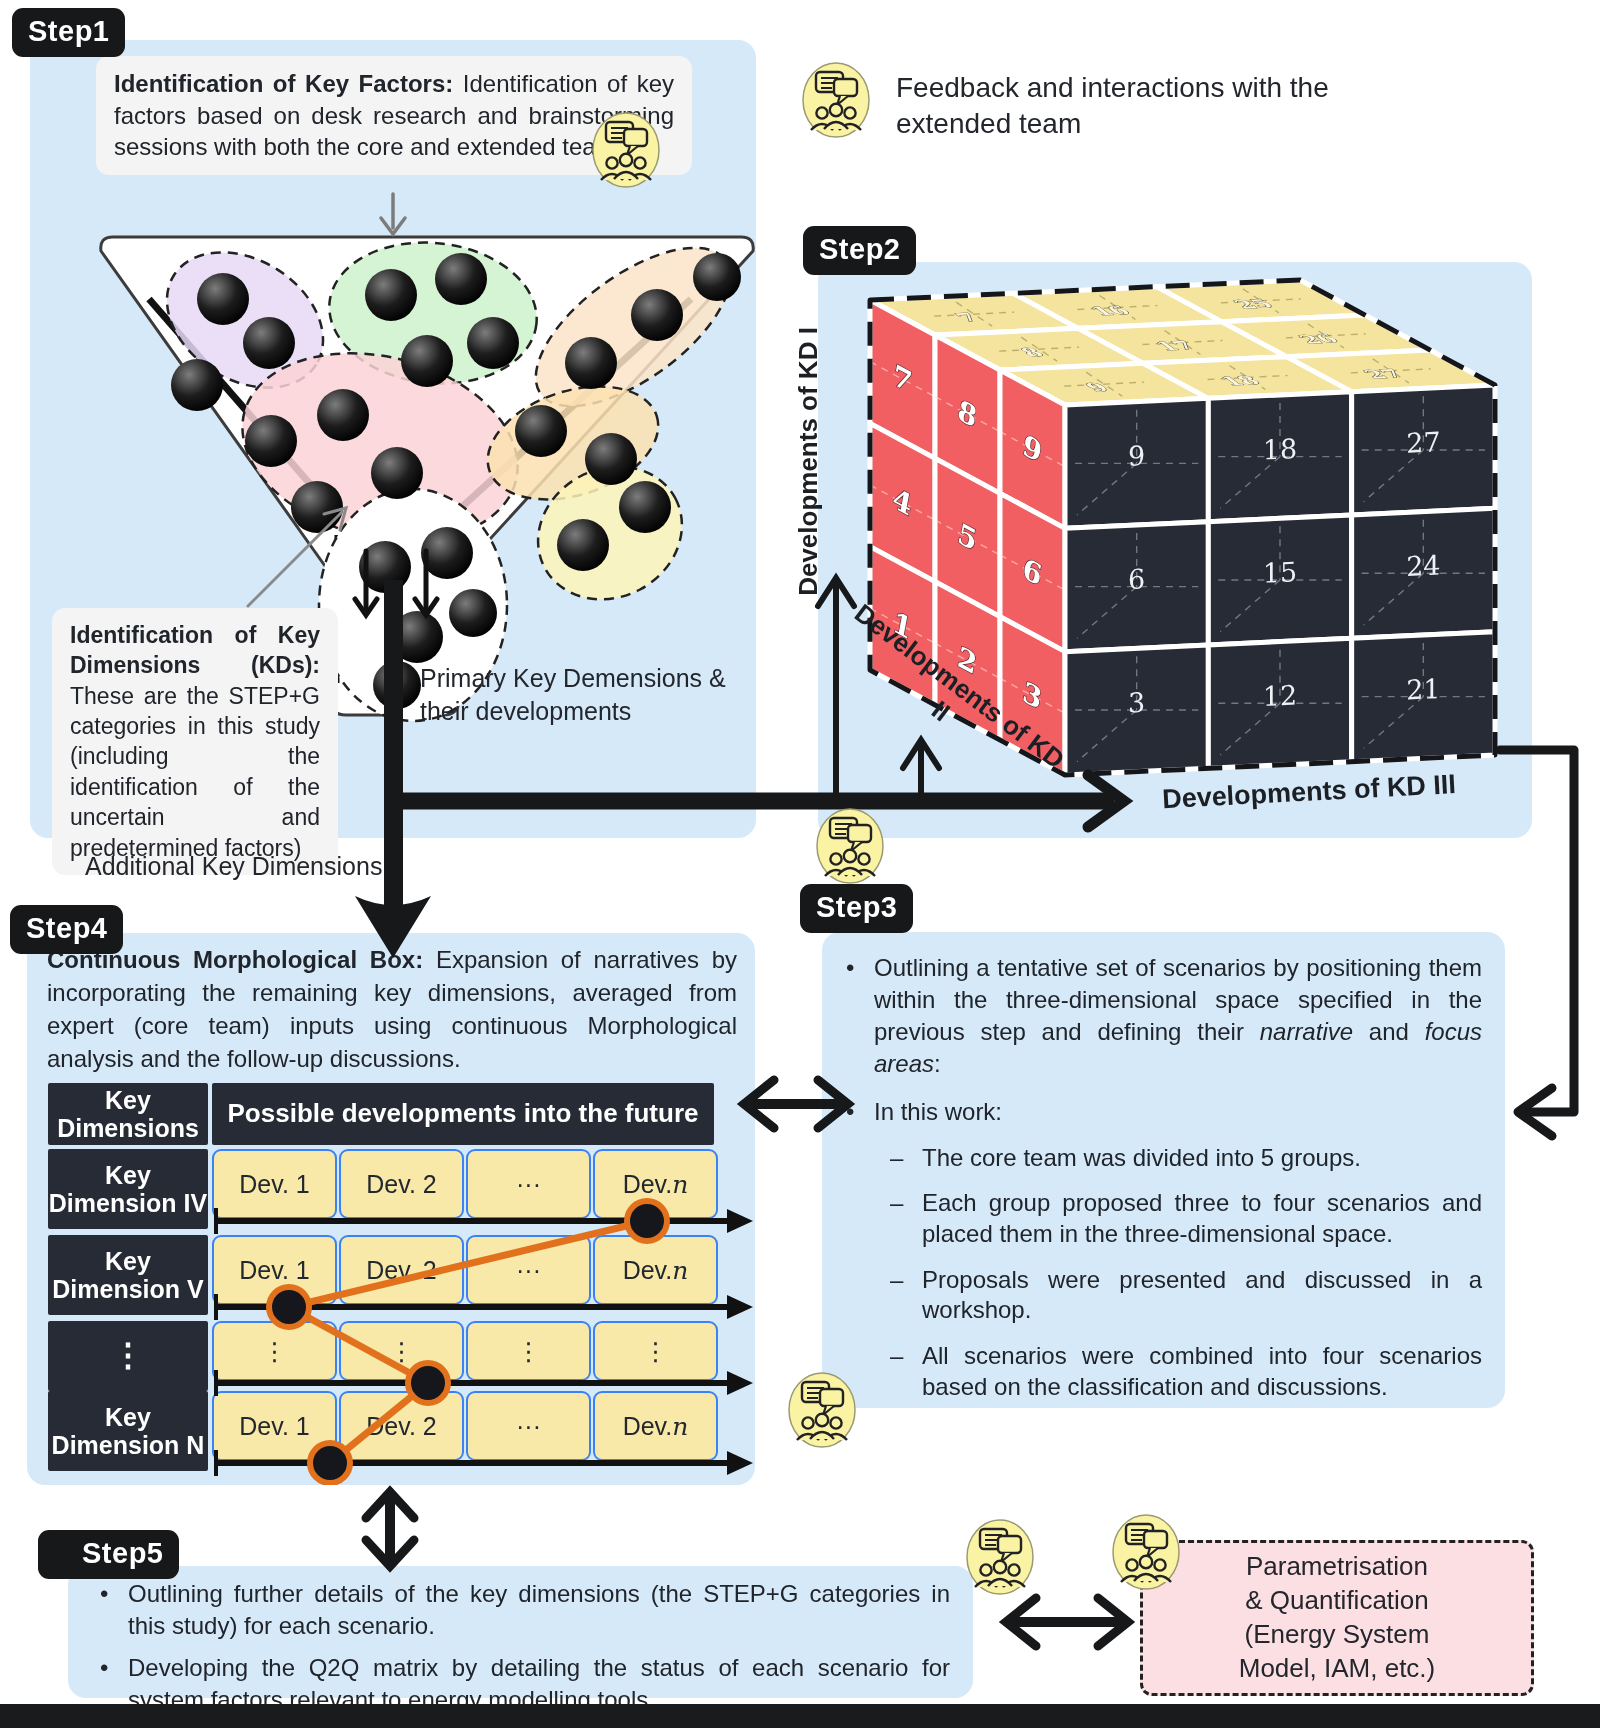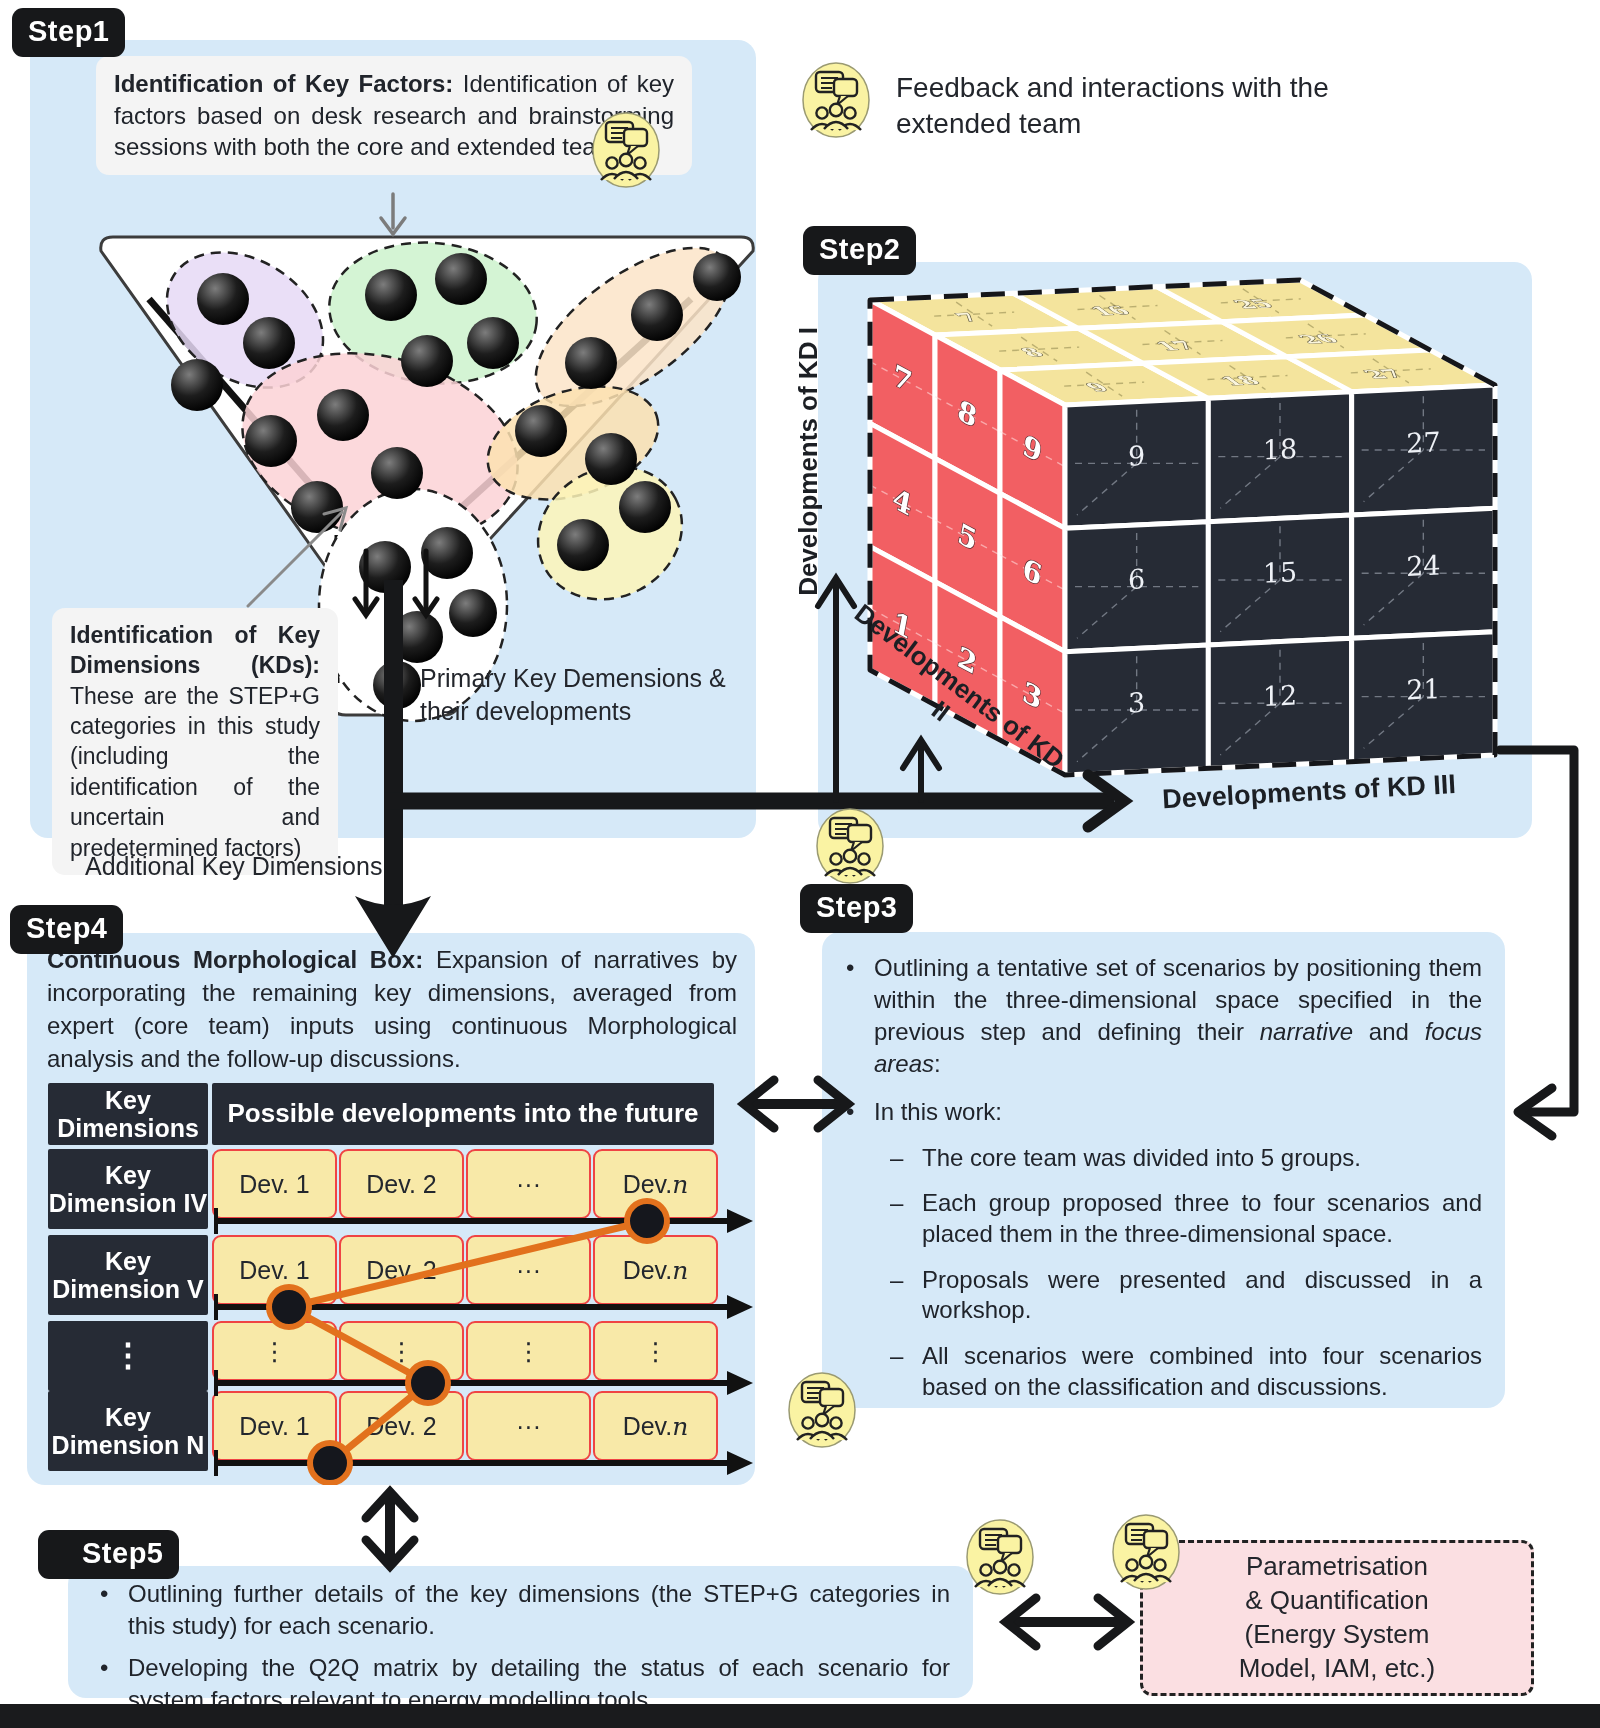--- a/index.html
+++ b/index.html
@@ -23,21 +23,21 @@
   .bullet .mark{width:28px;flex:0 0 28px;}
   .bullet .btxt{flex:1;text-align:justify;}
   .subbullet{display:flex;font-size:24px;line-height:1.28;margin:15px 0 0 44px;}
   .subbullet .mark{width:32px;flex:0 0 32px;}
   .subbullet .btxt{flex:1;text-align:justify;}
   .it{font-style:italic;}
   
   .mlabel{position:absolute;background:var(--face_dark);color:#fff;font-weight:bold;
       font-size:25px;line-height:1.12;border-radius:2px;display:flex;align-items:center;
       justify-content:center;text-align:center;z-index:2;}
-  .mcell{position:absolute;background:var(--cell_yellow);border:2px solid #ef4444;border-radius:9px;
+  .mcell{position:absolute;background:var(--cell_yellow);border:2px solid #3b82f6;border-radius:9px;
       display:flex;align-items:center;justify-content:center;font-size:25px;color:#23272e;z-index:2;text-align:center;}
   .mcell i{font-family:"DejaVu Serif",serif;}
   #morph-svg{position:absolute;left:0;top:0;z-index:3;pointer-events:none;}
   
   .nL{font:italic 700 30px "DejaVu Serif",serif;fill:#ffffff;stroke:#51282c;stroke-width:1.3px;
       paint-order:stroke;text-anchor:middle;}
   .nT{font:italic 700 23px "DejaVu Serif",serif;fill:#faf5dd;stroke:#56503a;stroke-width:1.2px;
       paint-order:stroke;text-anchor:middle;}
   .nR{font:400 27px "DejaVu Serif",serif;fill:#eef1f6;text-anchor:middle;}
   .dashR{stroke:rgba(255,228,228,.55);stroke-dasharray:7 6;stroke-width:1.4;fill:none;}

